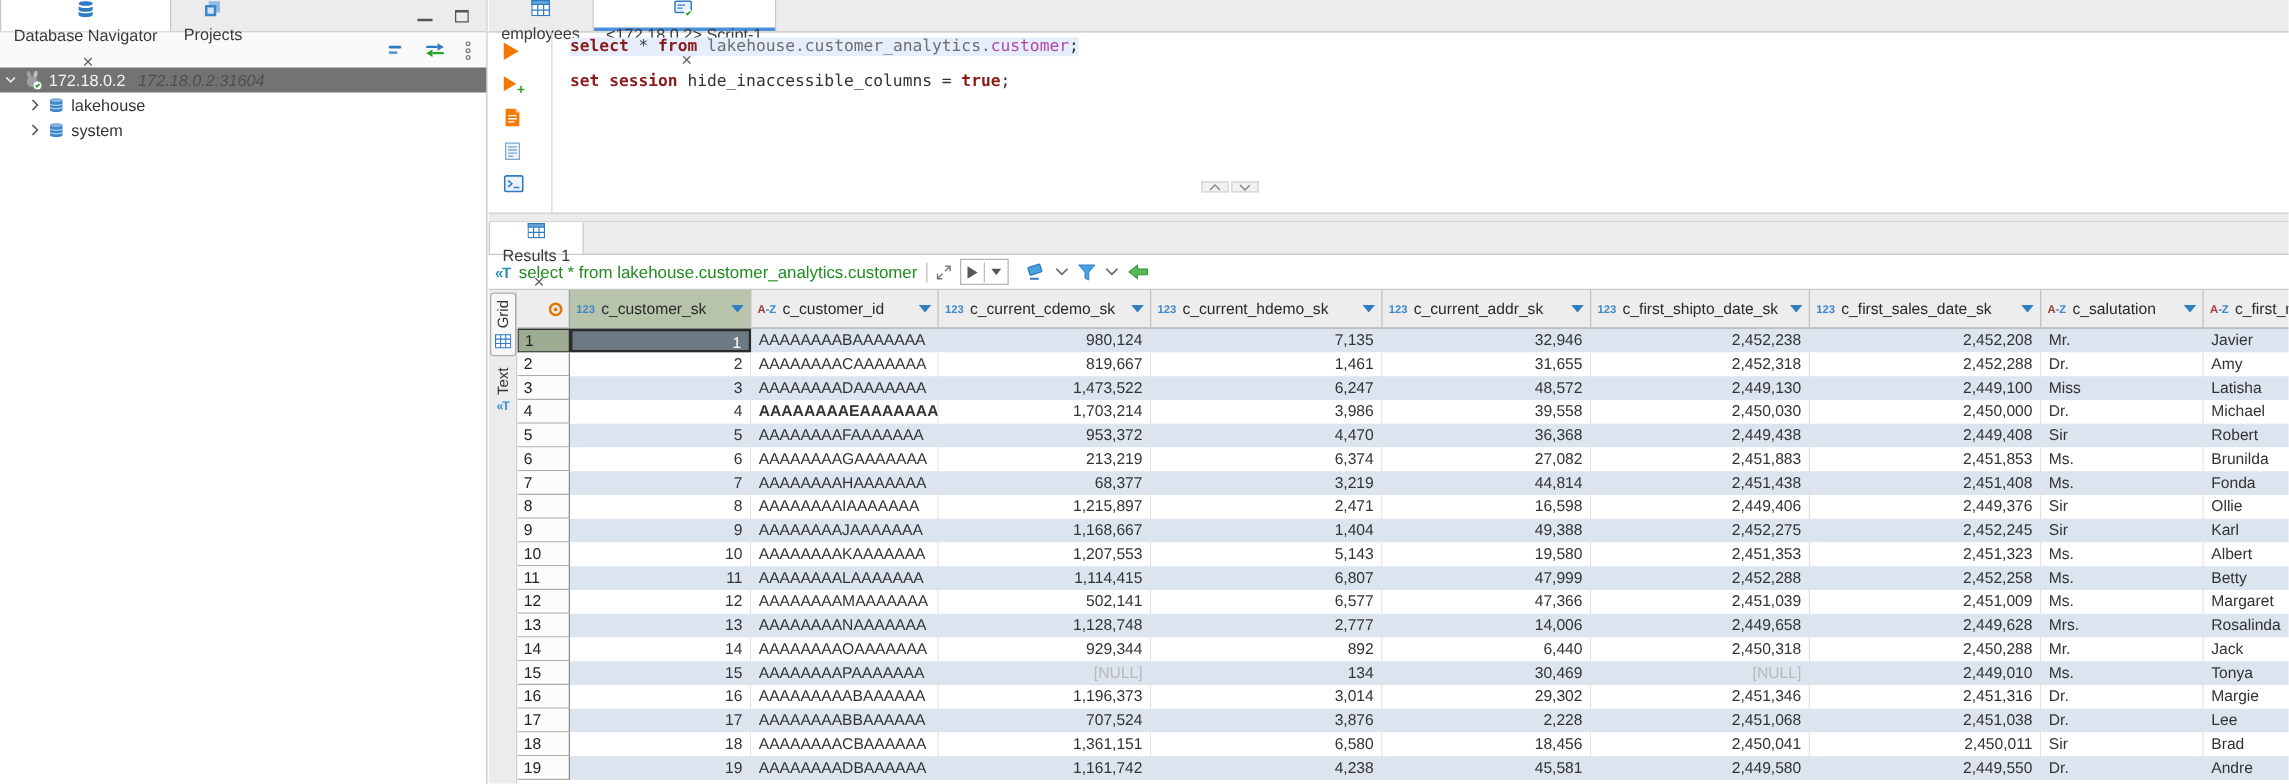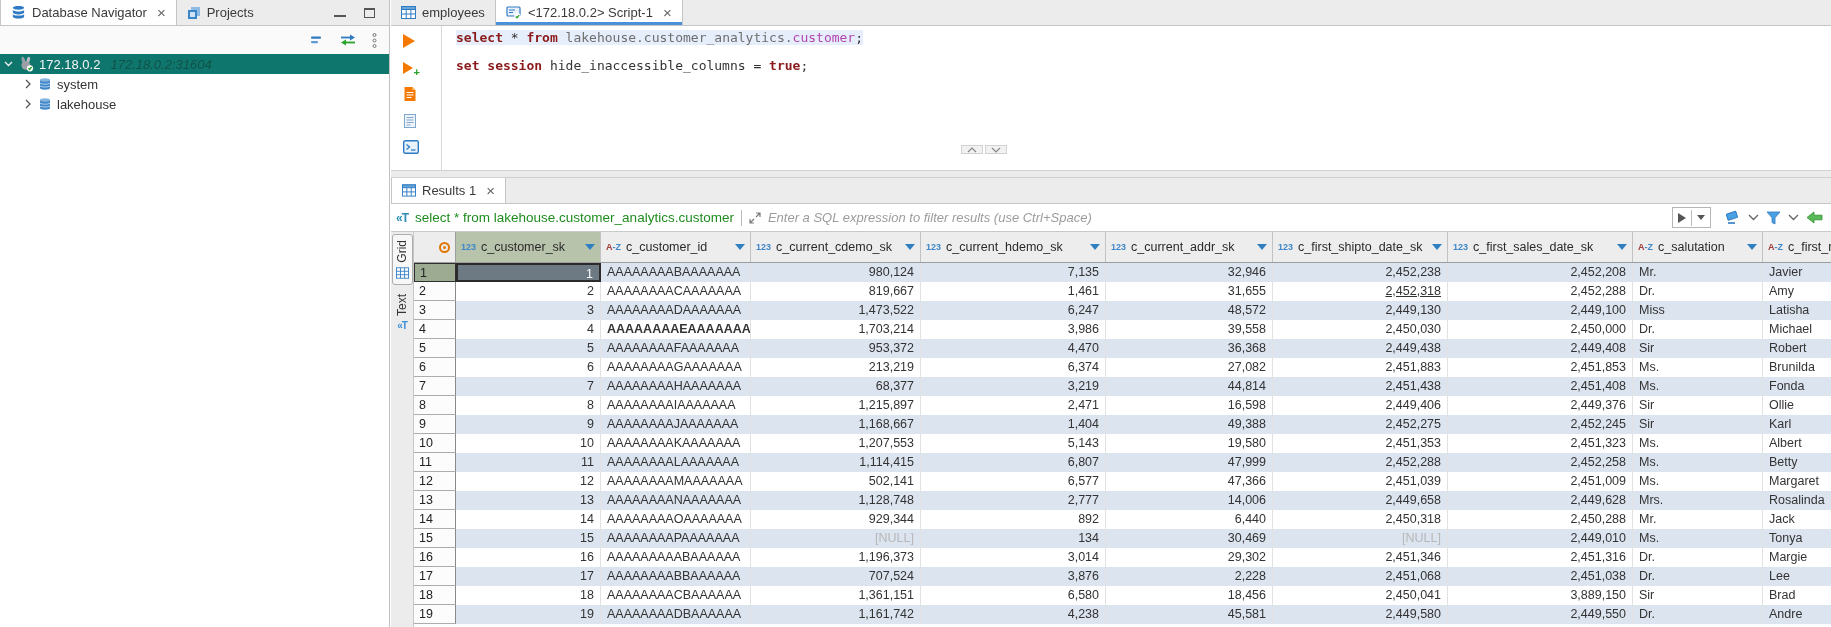--- a/index.html
+++ b/index.html
@@ -4,21 +4,21 @@
 <style>
   * { box-sizing: border-box; margin: 0; padding: 0; }
   html,body { width:1831px; height:627px; overflow:hidden; background:#fff;
     font-family:"Liberation Sans", sans-serif; color:#333; }
   .app { position:relative; width:1831px; height:627px; }
 
   
   .tabbar { height:26px; background:#ececec; border-bottom:1px solid #c6c6c6;
     display:flex; align-items:stretch; }
   .tab { display:flex; align-items:center; gap:6px; padding:0 10px; font-size:13px;
-    color:#3a3a3a; white-space:nowrap; }
+    color:#3a3a3a; white-space:nowrap;flex-direction:column; }
   .tab.active { background:#fff; border-left:1px solid #c6c6c6; border-right:1px solid #c6c6c6; }
   .tab.blue-underline { box-shadow: inset 0 -3px 0 #4a90d9; }
   .close-x { color:#666; font-size:15px; line-height:1; margin-left:4px; cursor:default; }
 
   
   .left-panel { position:absolute; left:0; top:0; width:390px; height:627px;
     background:#fff; border-right:1px solid #c2c2c2; }
   .win-controls { margin-left:auto; display:flex; align-items:center; gap:18px; padding-right:14px; }
   .min-glyph { width:12px; height:8px; border-bottom:2px solid #555; display:inline-block; }
   .max-glyph { width:11px; height:10px; border:1px solid #555; border-top:2px solid #555; display:inline-block; }
@@ -27,21 +27,21 @@
     gap:16px; padding-right:12px; background:#fafafa; }
   .search-row { display:flex; align-items:center; padding:2px 6px 4px 4px; gap:8px; background:#fafafa; }
   .search-row input { flex:0 0 322px; height:24px; border:1px solid #b3b3b3; border-radius:4px;
     padding:0 9px; font-size:13px; font-family:"Liberation Sans",sans-serif; color:#333; outline:none; }
   .search-row input::placeholder { color:#9c9c9c; }
 
   .tree { font-size:13px; }
   .tree-row { height:20px; display:flex; align-items:center; }
   .tree-row .expander { width:16px; text-align:center; flex:0 0 16px; display:flex; justify-content:center; }
   .tree-row .t-icon { margin:0 5px 0 2px; display:flex; }
-  .tree-row.selected { background:#0f766e; color:#f4f4f4; }
+  .tree-row.selected { background:#737373; color:#f4f4f4; }
   .tree-row.selected .t-detail { color:rgba(20,30,20,0.42); font-style:italic; margin-left:10px; }
   .tree-row.child { padding-left:20px; }
 
   
   .editor { position:absolute; left:391px; top:0; width:1440px; height:170px; background:#fff; }
   .editor-body { position:absolute; top:26px; left:0; right:0; bottom:0; }
   .ed-toolbar { position:absolute; left:0; top:0; bottom:0; width:51px;
     border-right:1px solid #d9d9d9; display:flex; flex-direction:column; align-items:flex-start;
     padding:8px 0 0 12px; gap:11px; }
   .play { width:0; height:0; border-left:12px solid #f57900; border-top:7px solid transparent;
@@ -205,37 +205,37 @@
             </svg>
         </span>
         <span class="t-icon">
           <svg width="14" height="14" viewBox="0 0 14 14">
               <path fill="#3f87c9" d="M2 3v8c0 1.1 2.2 1.7 5 1.7s5-.6 5-1.7V3z"></path>
               <ellipse cx="7" cy="3" rx="5" ry="1.7" fill="#85b4dd"></ellipse>
               <path d="M2 6.2c1.2.8 3 1 5 1s3.8-.2 5-1" stroke="#cfe2f2" fill="none" stroke-width="0.8"></path>
               <path d="M2 9c1.2.8 3 1 5 1s3.8-.2 5-1" stroke="#cfe2f2" fill="none" stroke-width="0.8"></path>
             </svg>
         </span>
-        <span class="t-label">system</span>
+        <span class="t-label">lakehouse</span>
       </div>
       <div class="tree-row child">
         <span class="expander">
           <svg width="6" height="10" viewBox="0 0 6 10">
               <path d="M1 1l4 4-4 4" stroke="#555" stroke-width="1.3" fill="none"></path>
             </svg>
         </span>
         <span class="t-icon">
           <svg width="14" height="14" viewBox="0 0 14 14">
               <path fill="#3f87c9" d="M2 3v8c0 1.1 2.2 1.7 5 1.7s5-.6 5-1.7V3z"></path>
               <ellipse cx="7" cy="3" rx="5" ry="1.7" fill="#85b4dd"></ellipse>
               <path d="M2 6.2c1.2.8 3 1 5 1s3.8-.2 5-1" stroke="#cfe2f2" fill="none" stroke-width="0.8"></path>
               <path d="M2 9c1.2.8 3 1 5 1s3.8-.2 5-1" stroke="#cfe2f2" fill="none" stroke-width="0.8"></path>
             </svg>
         </span>
-        <span class="t-label">lakehouse</span>
+        <span class="t-label">system</span>
       </div>
     </div>
   </div>
 
   <div class="editor">
     <div class="tabbar">
       <div class="tab">
         <span>
           <svg width="15" height="13" viewBox="0 0 15 13">
               <rect x="0.5" y="0.5" width="14" height="12" fill="#fff" stroke="#2e7bc4"></rect>
@@ -327,21 +327,20 @@
     <div class="filterbar">
       <span class="xt-icon">«T</span>
       <span class="filter-query">select * from lakehouse.customer_analytics.customer</span>
       <span class="v-sep"></span>
       <span>
         <svg width="12" height="12" viewBox="0 0 12 12">
             <path d="M7 1h4v4M11 1L7 5" stroke="#7a7a7a" fill="none" stroke-width="1.2"></path>
             <path d="M5 11H1V7M1 11l4-4" stroke="#7a7a7a" fill="none" stroke-width="1.2"></path>
           </svg>
       </span>
-      <span class="filter-ph">Enter a SQL expression to filter results (use Ctrl+Space)</span>
       <span class="apply-btn">
         <span class="tri-right"></span>
         <span class="v-sep"></span>
         <span class="tri-down-sm"></span>
       </span>
       <span class="icon-gap">
         <svg width="17" height="15" viewBox="0 0 17 15">
             <rect x="3" y="2.5" width="10" height="6.5" rx="1" transform="rotate(-18 8 6)" fill="#4aa0e0" stroke="#2e7bc4"></rect>
             <line x1="4" y1="13" x2="11" y2="13" stroke="#2e7bc4" stroke-width="1.6"></line>
           </svg>
@@ -452,21 +451,21 @@
               <div class="g-cell txt" style="width: 130px;">Mr.</div>
               <div class="g-cell txt" style="width: 120px;">Javier</div>
             </div>
             <div class="g-row">
               <div class="rownum">2</div>
               <div class="g-cell num" style="width: 145px;">2</div>
               <div class="g-cell txt" style="width: 150px;">AAAAAAAACAAAAAAA</div>
               <div class="g-cell num" style="width: 170px;">819,667</div>
               <div class="g-cell num" style="width: 185px;">1,461</div>
               <div class="g-cell num" style="width: 167px;">31,655</div>
-              <div class="g-cell num" style="width: 175px; text-decoration: underline;">2,452,318</div>
+              <div class="g-cell num" style="width: 175px;">2,452,318</div>
               <div class="g-cell num" style="width: 185px;">2,452,288</div>
               <div class="g-cell txt" style="width: 130px;">Dr.</div>
               <div class="g-cell txt" style="width: 120px;">Amy</div>
             </div>
             <div class="g-row alt">
               <div class="rownum">3</div>
               <div class="g-cell num" style="width: 145px;">3</div>
               <div class="g-cell txt" style="width: 150px;">AAAAAAAADAAAAAAA</div>
               <div class="g-cell num" style="width: 170px;">1,473,522</div>
               <div class="g-cell num" style="width: 185px;">6,247</div>
@@ -645,21 +644,21 @@
               <div class="g-cell txt" style="width: 120px;">Lee</div>
             </div>
             <div class="g-row">
               <div class="rownum">18</div>
               <div class="g-cell num" style="width: 145px;">18</div>
               <div class="g-cell txt" style="width: 150px;">AAAAAAAACBAAAAAA</div>
               <div class="g-cell num" style="width: 170px;">1,361,151</div>
               <div class="g-cell num" style="width: 185px;">6,580</div>
               <div class="g-cell num" style="width: 167px;">18,456</div>
               <div class="g-cell num" style="width: 175px;">2,450,041</div>
-              <div class="g-cell num" style="width: 185px;">3,889,150</div>
+              <div class="g-cell num" style="width: 185px;">2,450,011</div>
               <div class="g-cell txt" style="width: 130px;">Sir</div>
               <div class="g-cell txt" style="width: 120px;">Brad</div>
             </div>
             <div class="g-row alt">
               <div class="rownum">19</div>
               <div class="g-cell num" style="width: 145px;">19</div>
               <div class="g-cell txt" style="width: 150px;">AAAAAAAADBAAAAAA</div>
               <div class="g-cell num" style="width: 170px;">1,161,742</div>
               <div class="g-cell num" style="width: 185px;">4,238</div>
               <div class="g-cell num" style="width: 167px;">45,581</div>

